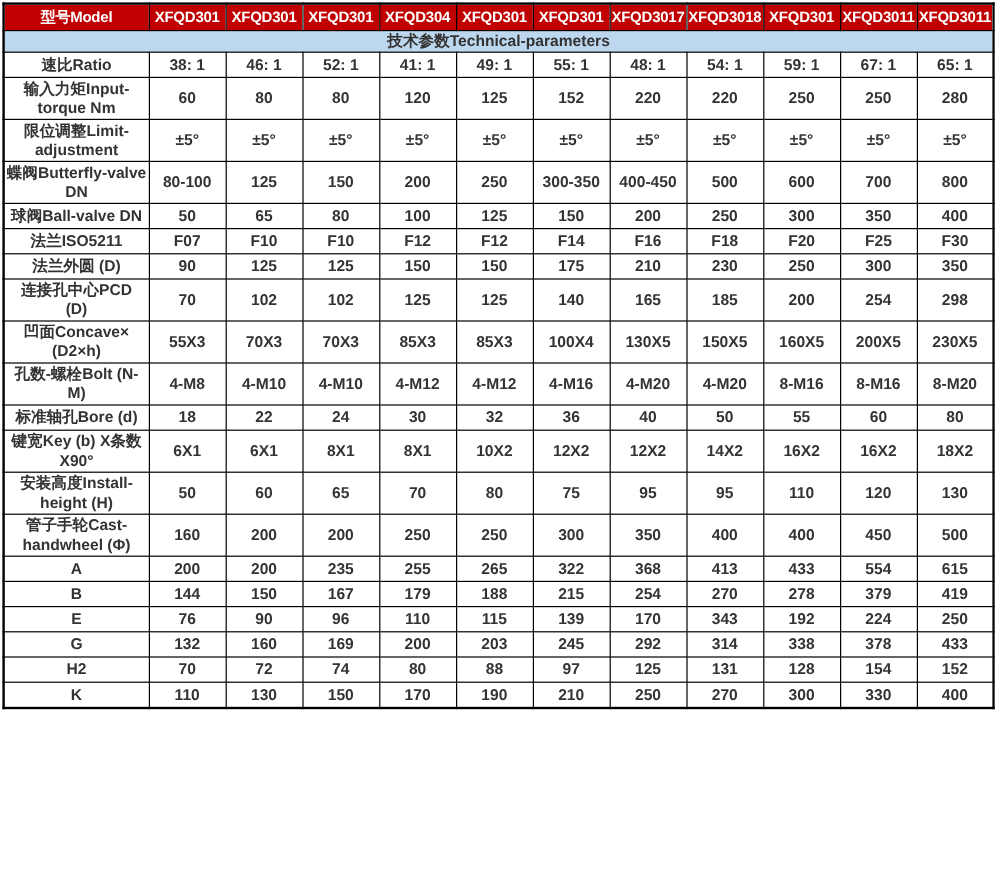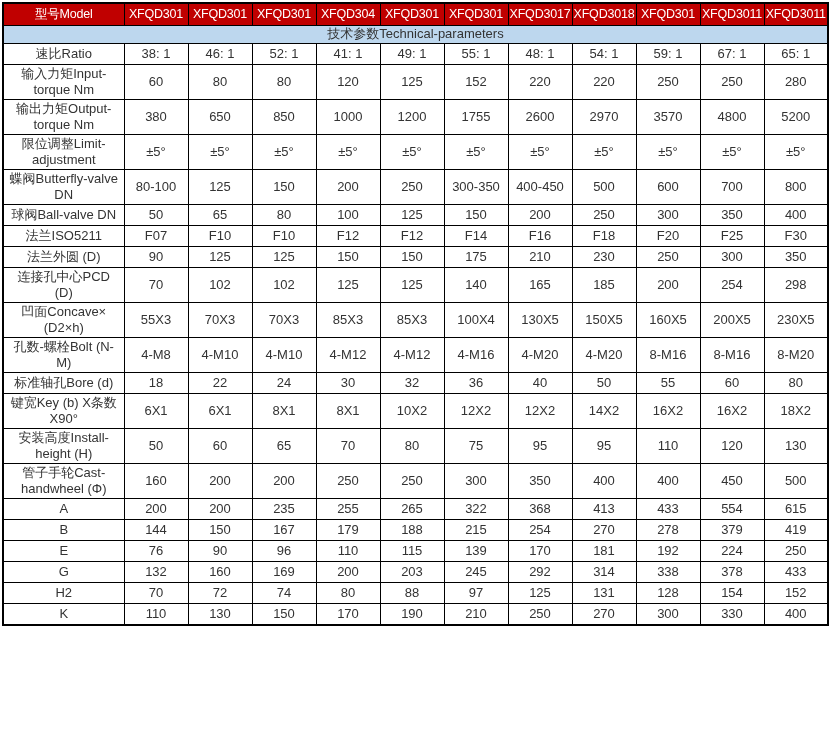--- a/index.html
+++ b/index.html
@@ -15,20 +15,21 @@
     padding: 0;
     background: var(--page-bg);
     font-family: "Liberation Sans", "DejaVu Sans", sans-serif;
   }
   .page {
     width: 829px;
     height: 733px;
     box-sizing: border-box;
     padding: 2px;
     background: var(--page-bg);
+    font-weight: bold;
   }
   table.spec {
     border-collapse: collapse;
     table-layout: fixed;
     width: 825px;
     border: 2px solid var(--border);
   }
   table.spec td {
     border: 1px solid var(--border);
     text-align: center;
@@ -117,35 +118,20 @@
           <td>80</td>
           <td>80</td>
           <td>120</td>
           <td>125</td>
           <td>152</td>
           <td>220</td>
           <td>220</td>
           <td>250</td>
           <td>250</td>
           <td>280</td>
-        </tr>
-        <tr class="data-row tall">
-          <td class="label">输出力矩Output-
-torque Nm</td>
-          <td>380</td>
-          <td>650</td>
-          <td>850</td>
-          <td>1000</td>
-          <td>1200</td>
-          <td>1755</td>
-          <td>2600</td>
-          <td>2970</td>
-          <td>3570</td>
-          <td>4800</td>
-          <td>5200</td>
         </tr>
         <tr class="data-row tall">
           <td class="label">限位调整Limit-
 adjustment</td>
           <td>±5°</td>
           <td>±5°</td>
           <td>±5°</td>
           <td>±5°</td>
           <td>±5°</td>
           <td>±5°</td>
@@ -346,21 +332,21 @@
         </tr>
         <tr class="data-row">
           <td class="label">E</td>
           <td>76</td>
           <td>90</td>
           <td>96</td>
           <td>110</td>
           <td>115</td>
           <td>139</td>
           <td>170</td>
-          <td>181</td>
+          <td>343</td>
           <td>192</td>
           <td>224</td>
           <td>250</td>
         </tr>
         <tr class="data-row">
           <td class="label">G</td>
           <td>132</td>
           <td>160</td>
           <td>169</td>
           <td>200</td>

